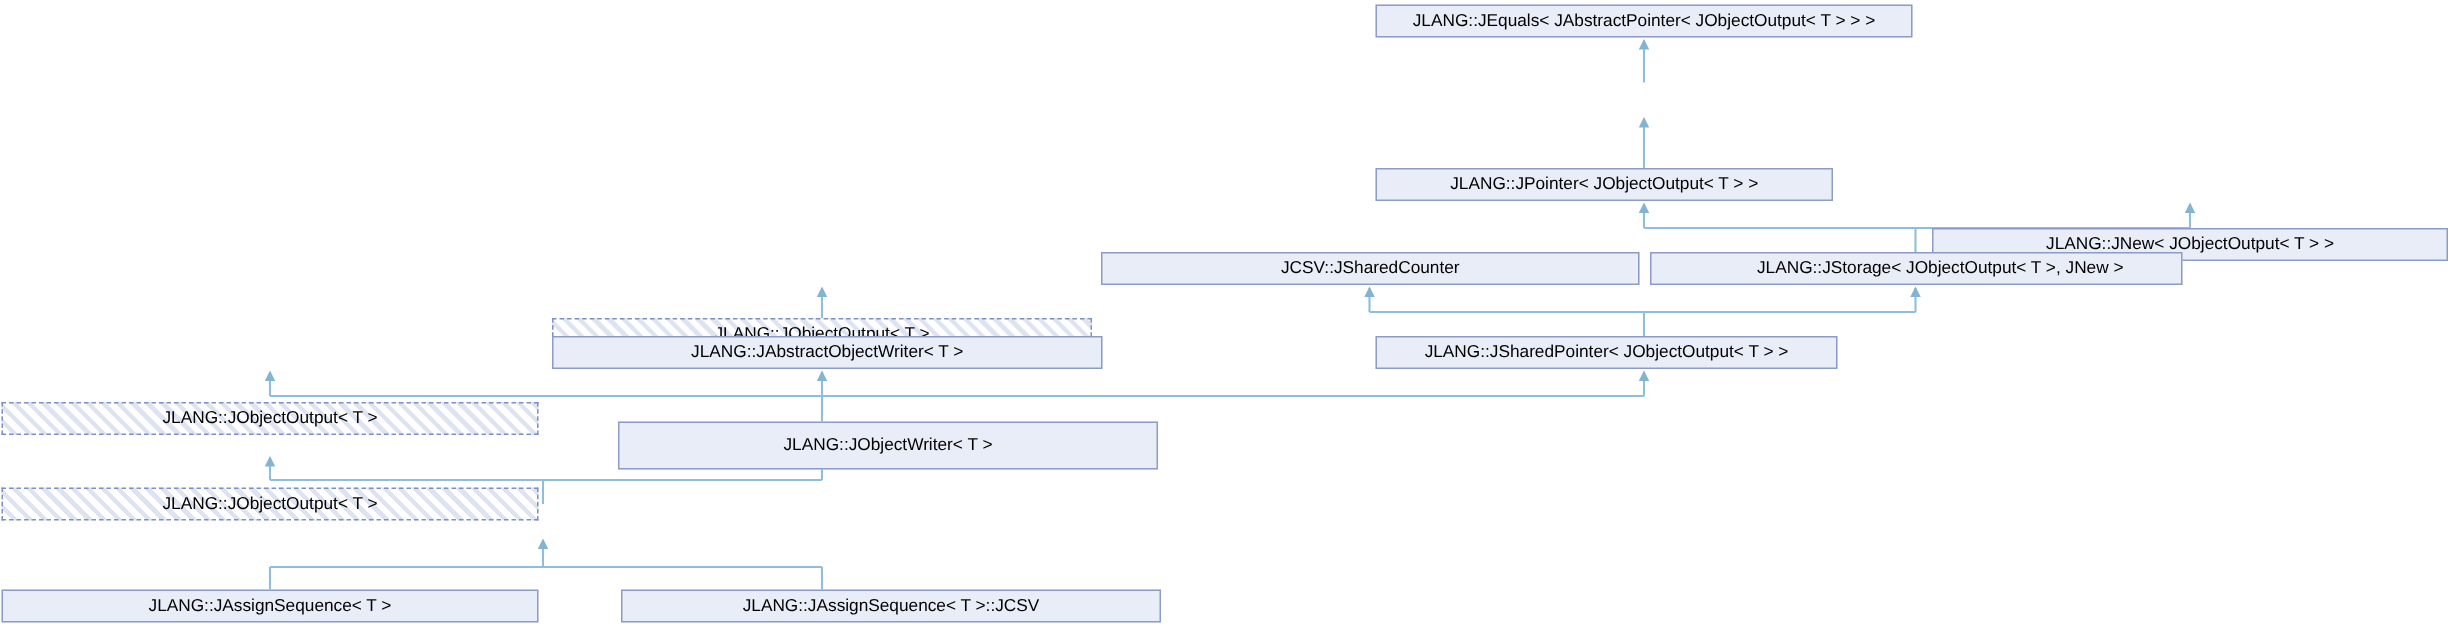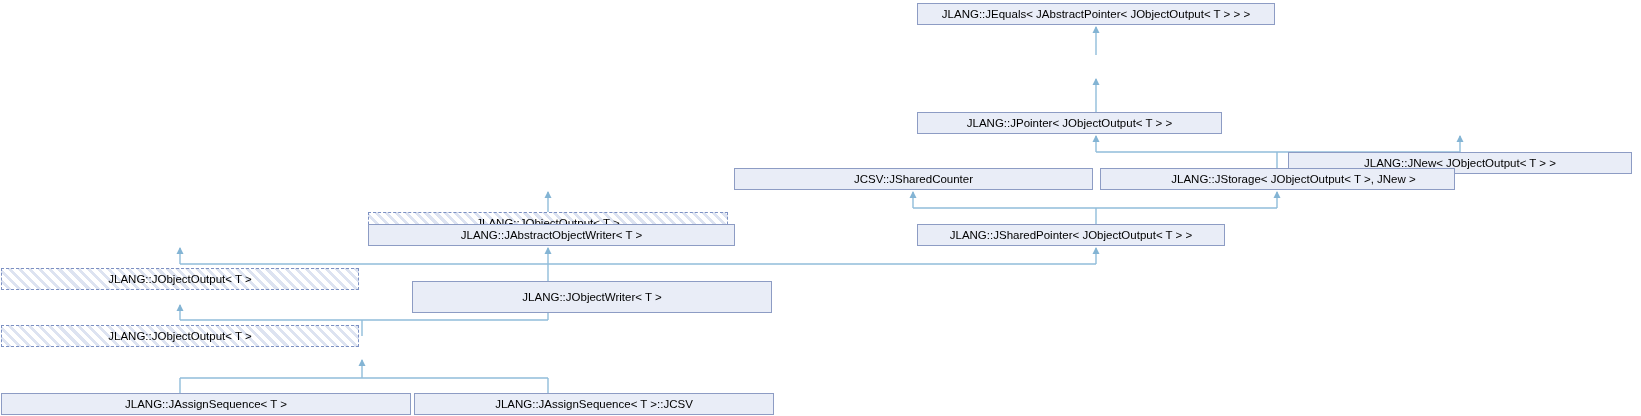--- a/index.html
+++ b/index.html
@@ -131,19 +131,19 @@
     </div>
     <div class="node solid" style="left: 917px; top: 224px; width: 308px; height: 22px;">
       <span>JLANG::JSharedPointer&lt; JObjectOutput&lt; T &gt; &gt;</span>
     </div>
     <div class="node dashed" style="left: 1px; top: 281px; width: 358px; height: 22px;">
       <span>JLANG::JObjectOutput&lt; T &gt;</span>
     </div>
     <div class="node solid" style="left: 368px; top: 281px; width: 360px; height: 32px; margin-left: 44px;">
       <span>JLANG::JObjectWriter&lt; T &gt;</span>
     </div>
-    <div class="node solid" style="left: 1px; top: 393px; width: 410px; height: 22px;">
+    <div class="node solid" style="left: 1px; top: 393px; width: 358px; height: 22px;">
       <span>JLANG::JAssignSequence&lt; T &gt;</span>
     </div>
     <div class="node solid" style="left: 368px; top: 393px; width: 360px; height: 22px; margin-left: 46px;">
       <span>JLANG::JAssignSequence&lt; T &gt;::JCSV</span>
     </div>
   </div>
 
 </body></html>

